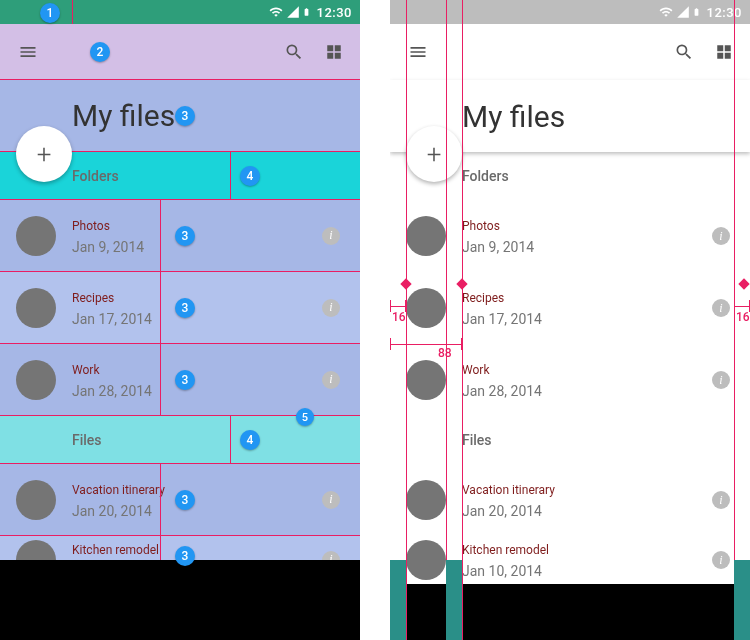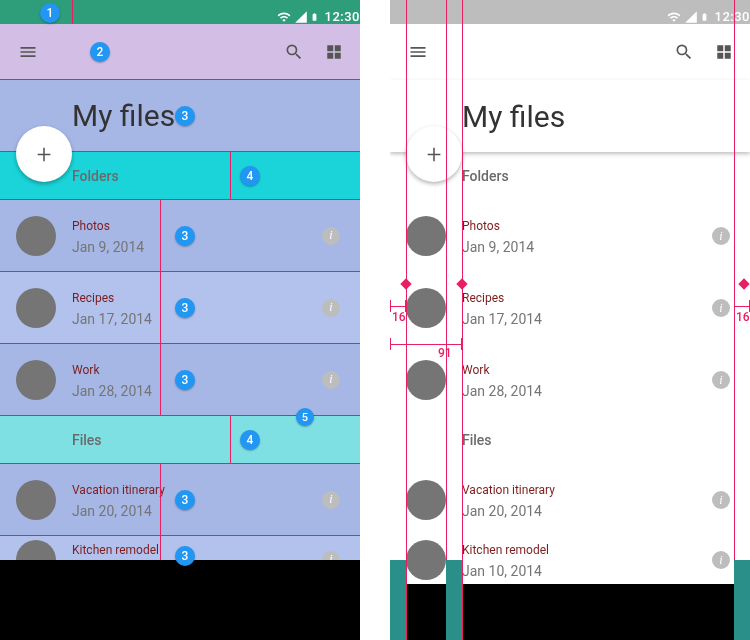--- a/index.html
+++ b/index.html
@@ -3,21 +3,21 @@
 <meta charset="utf-8">
 <style>
   * { box-sizing: border-box; margin: 0; padding: 0; }
   html, body { width: 750px; height: 640px; overflow: hidden; font-family: Roboto, "Helvetica Neue", Arial, sans-serif; background:#000; }
   .stage { position: relative; width: 750px; height: 640px; }
   .phone { position: absolute; top: 0; width: 360px; height: 640px; background: #fff; overflow: hidden; }
   .phone.left { left: 0; }
   .phone.right { left: 390px; }
   .gap { position:absolute; left:360px; top:0; width:30px; height:640px; background:#fff; }
 
-  .statusbar { height: 24px; width: 100%; display:flex; align-items:flex-end; justify-content:flex-end; padding: 0 0; font-size:13px; font-weight:500; color:#fff; }
+  .statusbar { height: 24px; width: 100%; display:flex; align-items:center; justify-content:flex-end; padding: 0 8px; font-size:13px; font-weight:500; color:#fff; }
   .left .statusbar { background:#2e9e7a; }
   .right .statusbar { background:#bdbdbd; }
   .status-icons { display:flex; align-items:center; gap:2px; }
   .status-icons svg { display:block; }
   .status-time { margin-left:6px; letter-spacing:0.5px; }
 
   .toolbar { height:56px; width:100%; display:flex; align-items:center; position:relative; z-index:1; }
   .toolbar .hamburger { width:56px; height:56px; display:flex; align-items:center; justify-content:center; }
   .toolbar .flexspace { flex:1; }
   .toolbar .tool-icon { width:40px; height:56px; display:flex; align-items:center; justify-content:center; }
@@ -324,21 +324,21 @@
     <div class="dim-tick" style="left:0; top:300px; width:1px; height:12px;"></div>
     <div class="dim-tick" style="left:15px; top:300px; width:1px; height:12px;"></div>
     <div class="dim-label" style="left:2px; top:310px;">16</div>
     <div class="dim-tick" style="left:344px; top:306px; width:16px; height:1px;"></div>
     <div class="dim-tick" style="left:344px; top:300px; width:1px; height:12px;"></div>
     <div class="dim-tick" style="left:359px; top:300px; width:1px; height:12px;"></div>
     <div class="dim-label" style="left:346px; top:310px;">16</div>
     <div class="dim-tick" style="left:0; top:344px; width:72px; height:1px;"></div>
     <div class="dim-tick" style="left:0; top:338px; width:1px; height:12px;"></div>
     <div class="dim-tick" style="left:71px; top:338px; width:1px; height:12px;"></div>
-    <div class="dim-label" style="left:48px; top:346px;">91</div>
+    <div class="dim-label" style="left:48px; top:346px;">88</div>
 
   </div>
 
   <div class="bottom-black-right"></div>
 
   <div class="teal-strip" style="left:390px; width:16px;"></div>
   <div class="teal-strip" style="left:446px; width:16px;"></div>
   <div class="teal-strip" style="left:734px; width:16px;"></div>
 
 </div>

